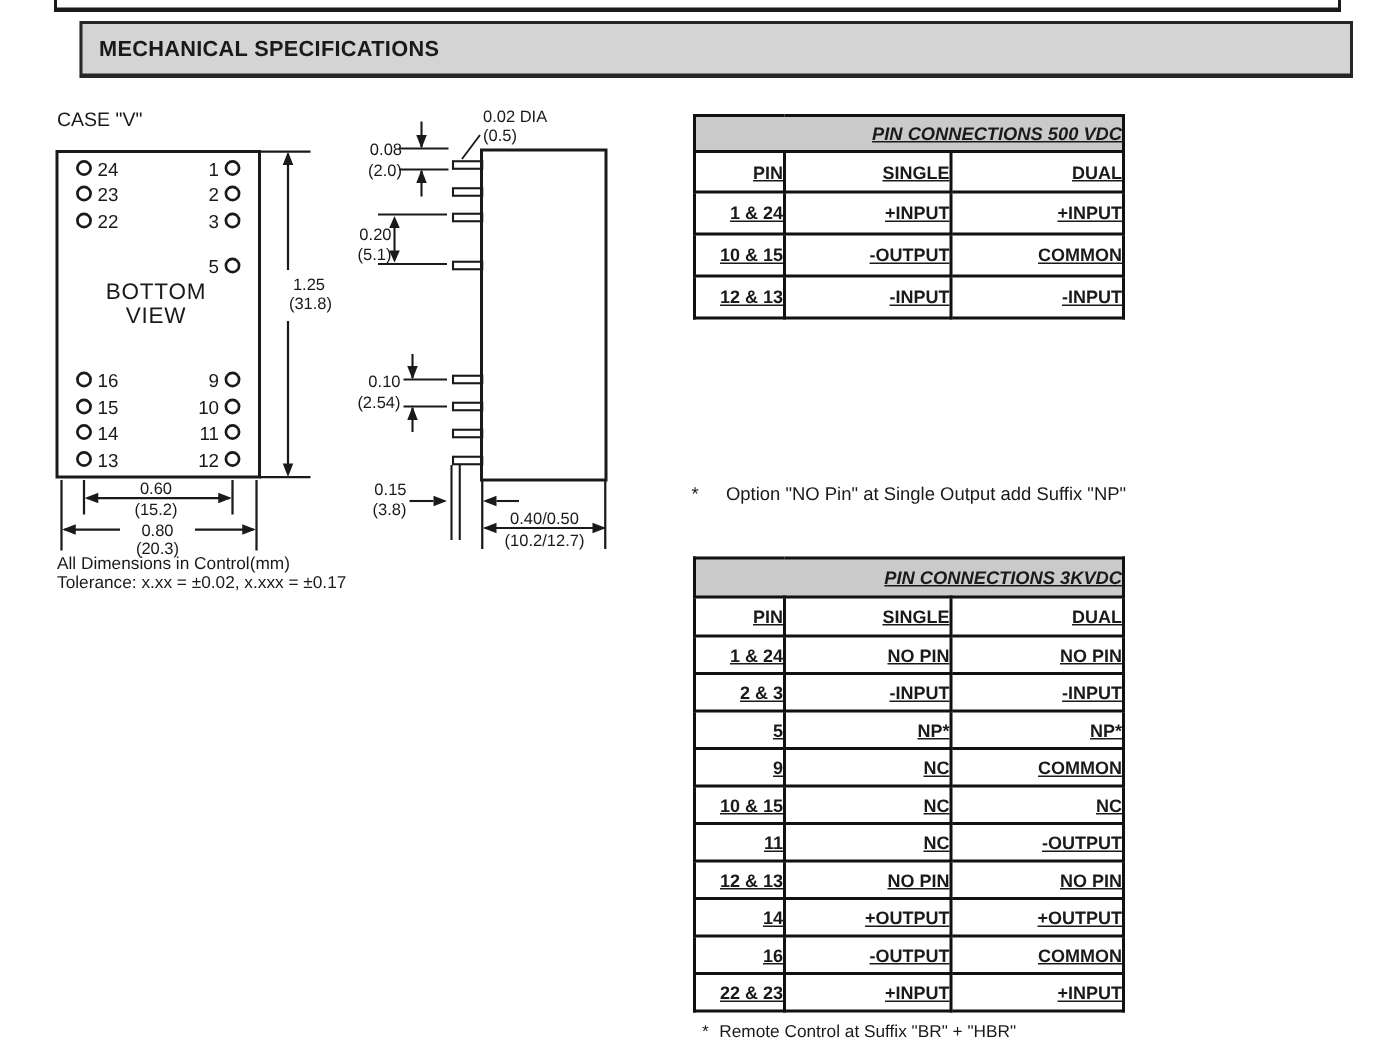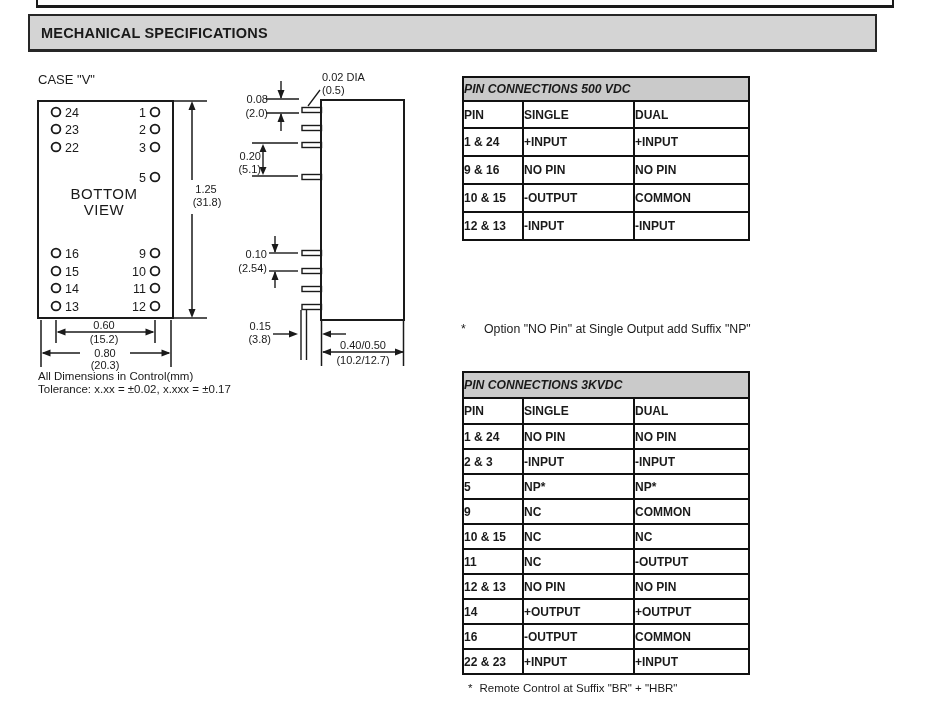--- a/index.html
+++ b/index.html
@@ -3,38 +3,38 @@
 <meta charset="utf-8">
 <style>
   html,body{margin:0;padding:0;background:#ffffff;}
   .page{position:relative;width:926px;height:709px;background:#ffffff;overflow:hidden;
         font-family:"Liberation Sans","DejaVu Sans",sans-serif;color:#1a1a1a;}
 
   .top-rule{position:absolute;left:36px;top:0;width:854px;height:5px;
             border-left:2px solid #1a1a1a;border-right:2px solid #1a1a1a;
             border-bottom:3px solid #1a1a1a;}
 
-  .section-header{position:absolute;left:28px;top:14px;width:849px;height:38px;
+  .section-header{position:absolute;left:53px;top:14px;width:849px;height:38px;
                   box-sizing:border-box;background:#d4d4d4;border:2px solid #262626;
                   border-bottom-width:3px;display:flex;align-items:center;padding-left:11px;text-align:right;}
   .section-header span{font-size:14.5px;font-weight:bold;letter-spacing:.2px;}
 
   .case-label{position:absolute;left:38px;top:72px;font-size:13px;}
 
   svg text{fill:#1a1a1a;font-family:"Liberation Sans","DejaVu Sans",sans-serif;}
   .pin-num{font-size:12.5px;}
   .bv-label{font-size:15px;letter-spacing:.5px;}
   .dim{font-size:11px;}
 
   .notes{position:absolute;left:38px;top:370px;font-size:11.5px;line-height:13px;}
 
   .pin-table{position:absolute;border-collapse:collapse;table-layout:fixed;width:286px;
              background:#fff;}
-  .pin-table td{border:2px solid #111;text-align:left;vertical-align:middle;
-                font-size:12px;font-weight:bold;padding:0;}
+  .pin-table td{border:2px solid #111;text-align:right;vertical-align:middle;
+                font-size:12px;font-weight:bold;padding:0;text-decoration:underline;}
   .pin-table td.tbl-title{background:#cacaca;font-style:italic;font-size:12.2px;}
   .tbl-500{left:462px;top:76px;}
   .tbl-500 td{height:26px;}
   .tbl-500 td.tbl-title{height:22px;}
   .tbl-500 td.hdr{height:25px;}
   .tbl-3kv{left:462px;top:371px;}
   .tbl-3kv td{height:23px;}
   .tbl-3kv td.tbl-title{height:24px;}
   .tbl-3kv td.hdr{height:24px;}
 
@@ -220,25 +220,20 @@
       <td class="hdr">PIN</td>
       <td class="hdr">SINGLE</td>
       <td class="hdr">DUAL</td>
     </tr>
     <tr>
       <td>1 &amp; 24</td>
       <td>+INPUT</td>
       <td>+INPUT</td>
     </tr>
     <tr>
-      <td>9 &amp; 16</td>
-      <td>NO PIN</td>
-      <td>NO PIN</td>
-    </tr>
-    <tr>
       <td>10 &amp; 15</td>
       <td>-OUTPUT</td>
       <td>COMMON</td>
     </tr>
     <tr>
       <td>12 &amp; 13</td>
       <td>-INPUT</td>
       <td>-INPUT</td>
     </tr>
   </tbody>

